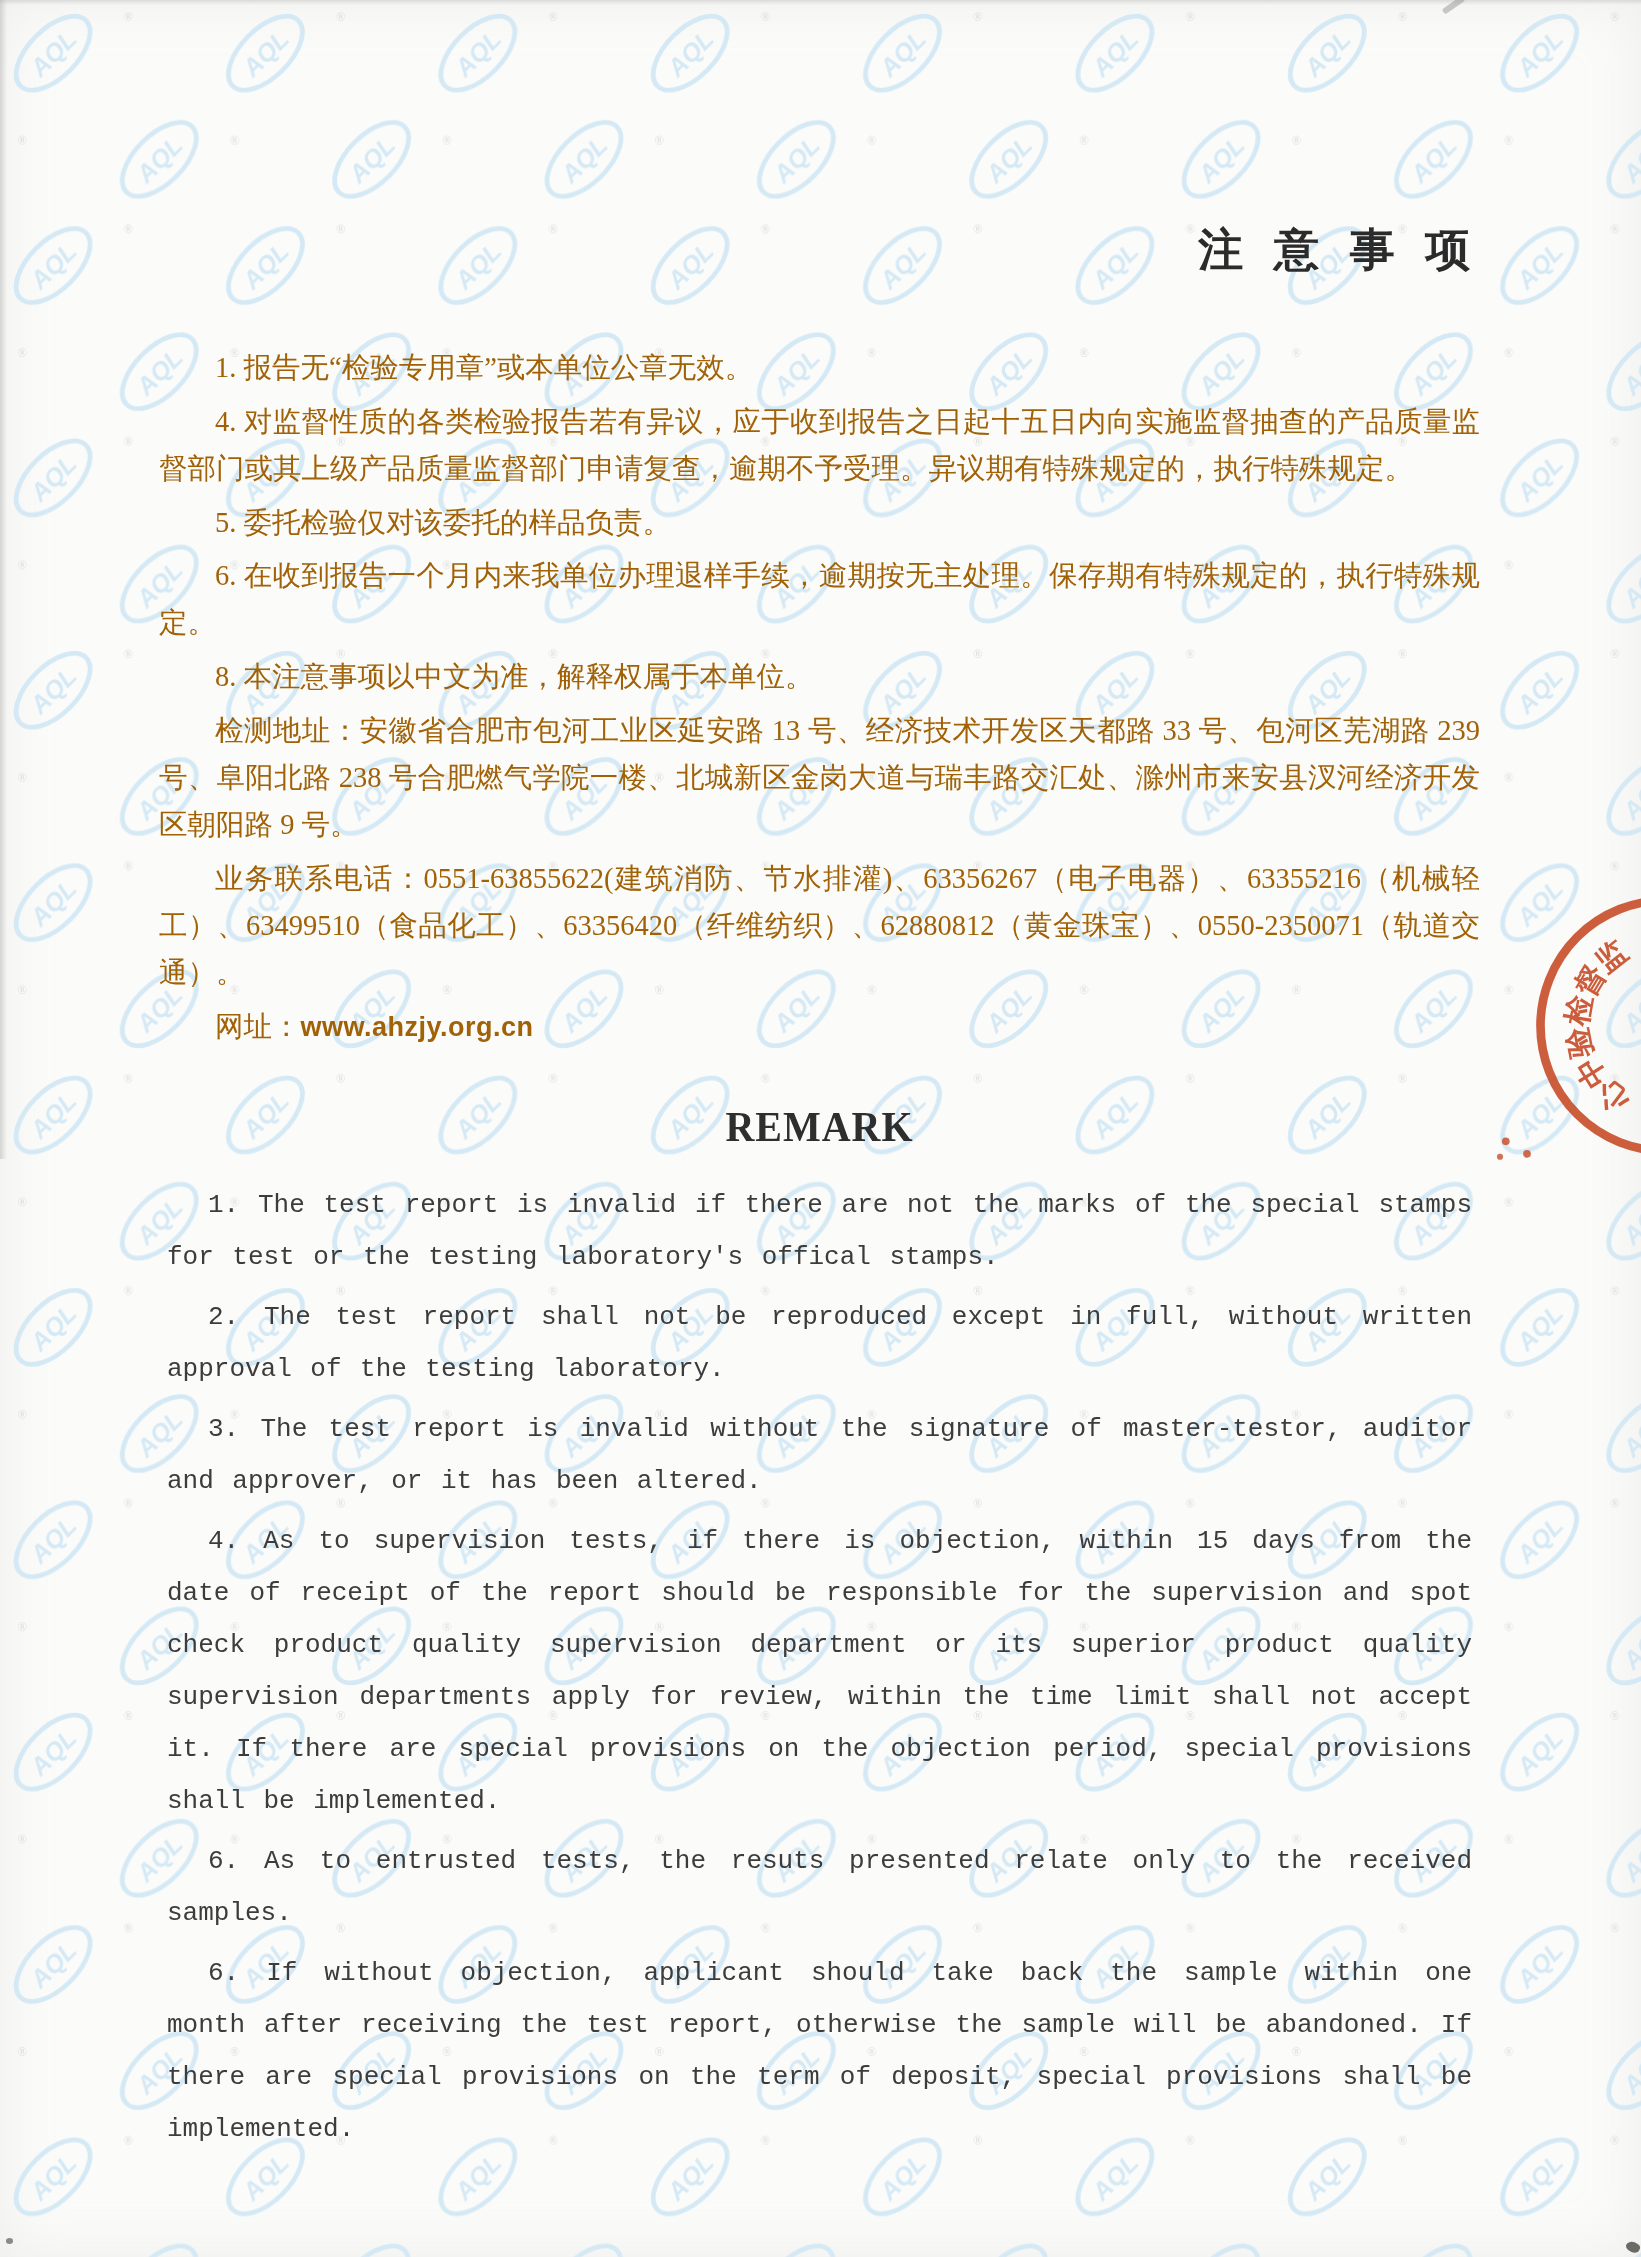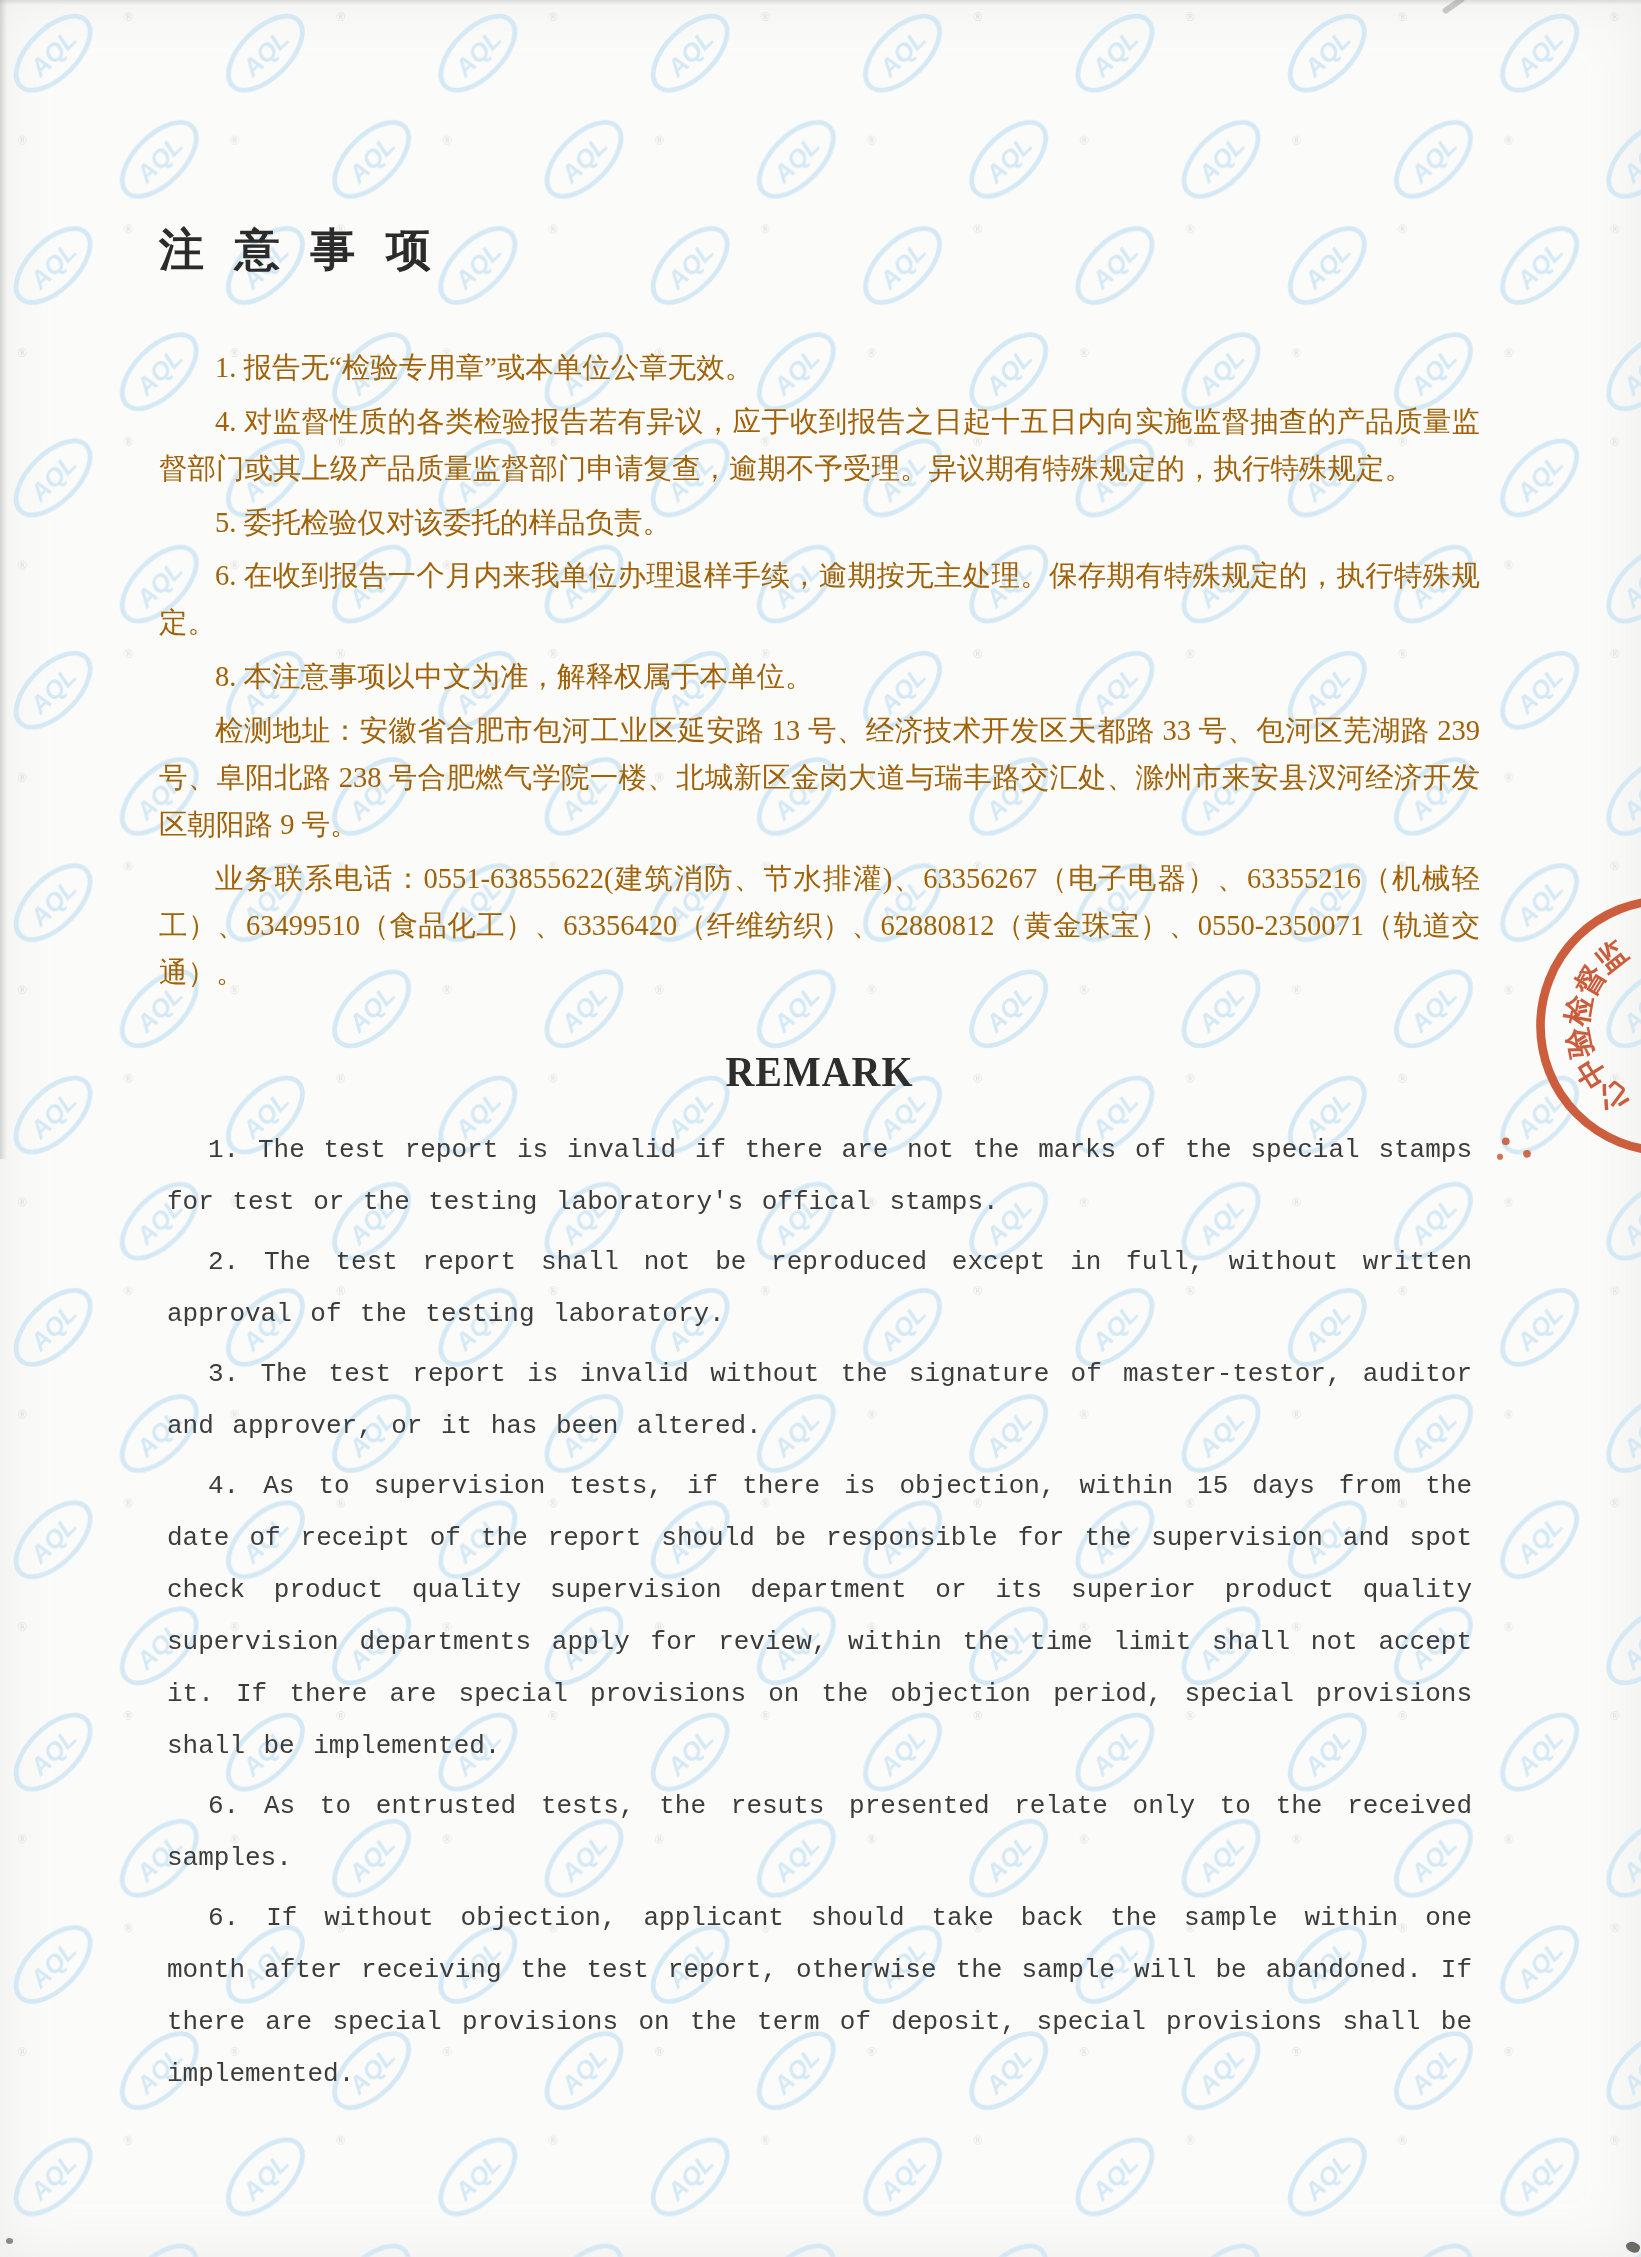--- a/index.html
+++ b/index.html
@@ -7,21 +7,21 @@
     position:relative; width:1641px; height:2257px;
     background:#fbfbfa; overflow:hidden;
     font-family:"Liberation Serif","DejaVu Serif",serif;
     box-shadow: inset 0 0 58px rgba(180,180,180,.18);
   }
   .wm-layer { position:absolute; left:0; top:0; width:1641px; height:2257px; pointer-events:none; }
   .stamp-svg { position:absolute; left:1492px; top:883px; width:150px; height:294px; pointer-events:none; }
   .stamp-char { font-family:"Liberation Serif","DejaVu Serif",serif; font-size:31px; font-weight:bold; opacity:.92; }
   .content { position:absolute; left:159px; top:0; width:1321px; }
   .cn-title {
-    margin:220px 0 64px; text-align:left;
+    margin:220px 0 64px; text-align:right;
     font-size:45px; font-weight:bold; letter-spacing:9.7px; color:#2b2b2b;
   }
   .cn p {
     margin:0 0 6.8px; font-size:28.5px; line-height:47px;
     text-indent:56px; text-align:justify; color:#a16207;
   }
   .website-url {
     font-family:"Liberation Sans","DejaVu Sans",sans-serif;
     font-weight:600; font-size:27px; letter-spacing:0.5px;
   }
@@ -75,20 +75,23 @@
     <div class="cn-title">注 意 事 项</div>
 
     <div class="cn">
       <p>1. 报告无“检验专用章”或本单位公章无效。</p>
       <p>4. 对监督性质的各类检验报告若有异议，应于收到报告之日起十五日内向实施监督抽查的产品质量监督部门或其上级产品质量监督部门申请复查，逾期不予受理。异议期有特殊规定的，执行特殊规定。</p>
       <p>5. 委托检验仅对该委托的样品负责。</p>
       <p>6. 在收到报告一个月内来我单位办理退样手续，逾期按无主处理。保存期有特殊规定的，执行特殊规定。</p>
       <p>8. 本注意事项以中文为准，解释权属于本单位。</p>
       <p>检测地址：安徽省合肥市包河工业区延安路 13 号、经济技术开发区天都路 33 号、包河区芜湖路 239 号、阜阳北路 238 号合肥燃气学院一楼、北城新区金岗大道与瑞丰路交汇处、滁州市来安县汊河经济开发区朝阳路 9 号。</p>
       <p>业务联系电话：0551-63855622(建筑消防、节水排灌)、63356267（电子电器）、63355216（机械轻工）、63499510（食品化工）、63356420（纤维纺织）、62880812（黄金珠宝）、0550-2350071（轨道交通）。</p>
+      <p>
+        <span>网址：</span><span class="website-url">www.ahzjy.org.cn</span>
+      </p>
     </div>
 
     <div class="remark-title">REMARK</div>
 
     <div class="en">
       <p>1. The test report is invalid if there are not the marks of the special stamps for test or the testing laboratory's offical stamps.</p>
       <p>2. The test report shall not be reproduced except in full, without written approval of the testing laboratory.</p>
       <p>3. The test report is invalid without the signature of master-testor, auditor and approver, or it has been altered.</p>
       <p>4. As to supervision tests, if there is objection, within 15 days from the date of receipt of the report should be responsible for the supervision and spot check product quality supervision department or its superior product quality supervision departments apply for review, within the time limit shall not accept it. If there are special provisions on the objection period, special provisions shall be implemented.</p>
       <p>6. As to entrusted tests, the resuts presented relate only to the received samples.</p>

